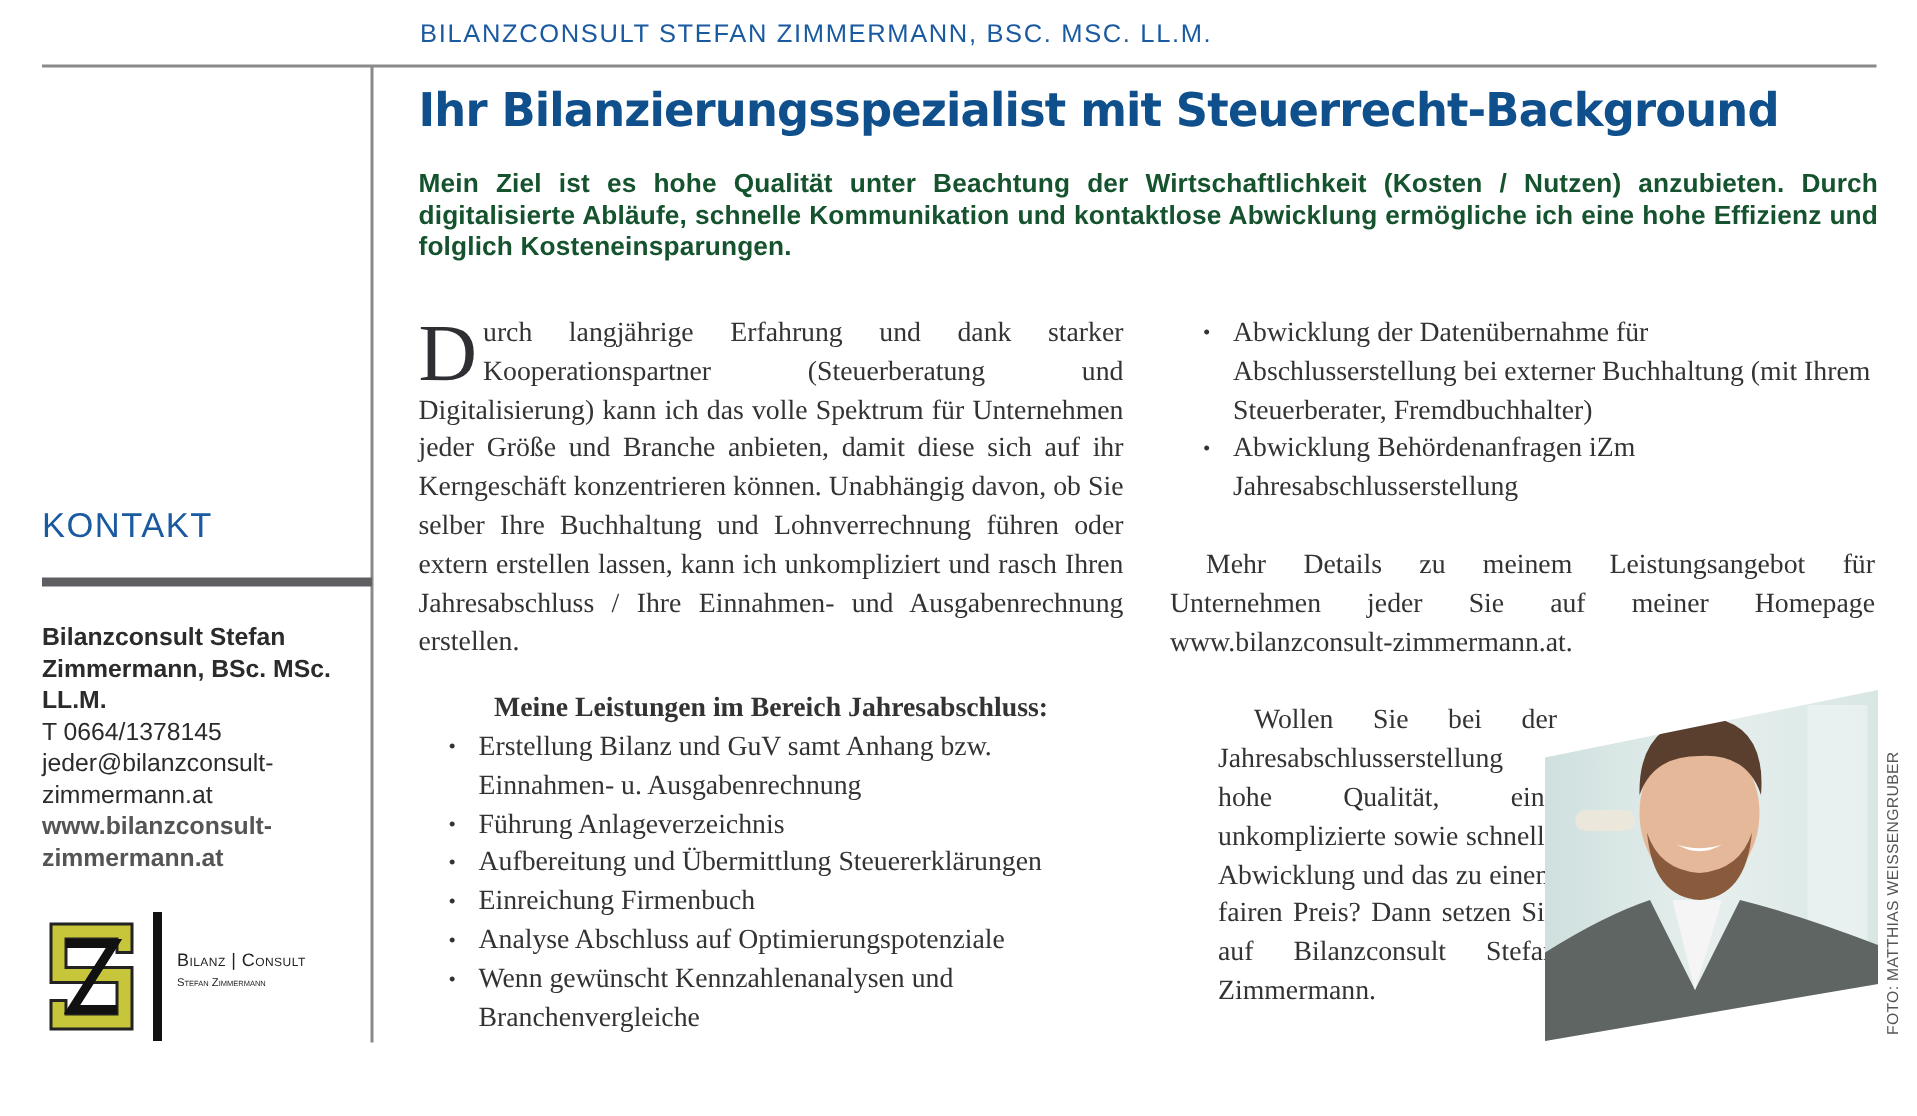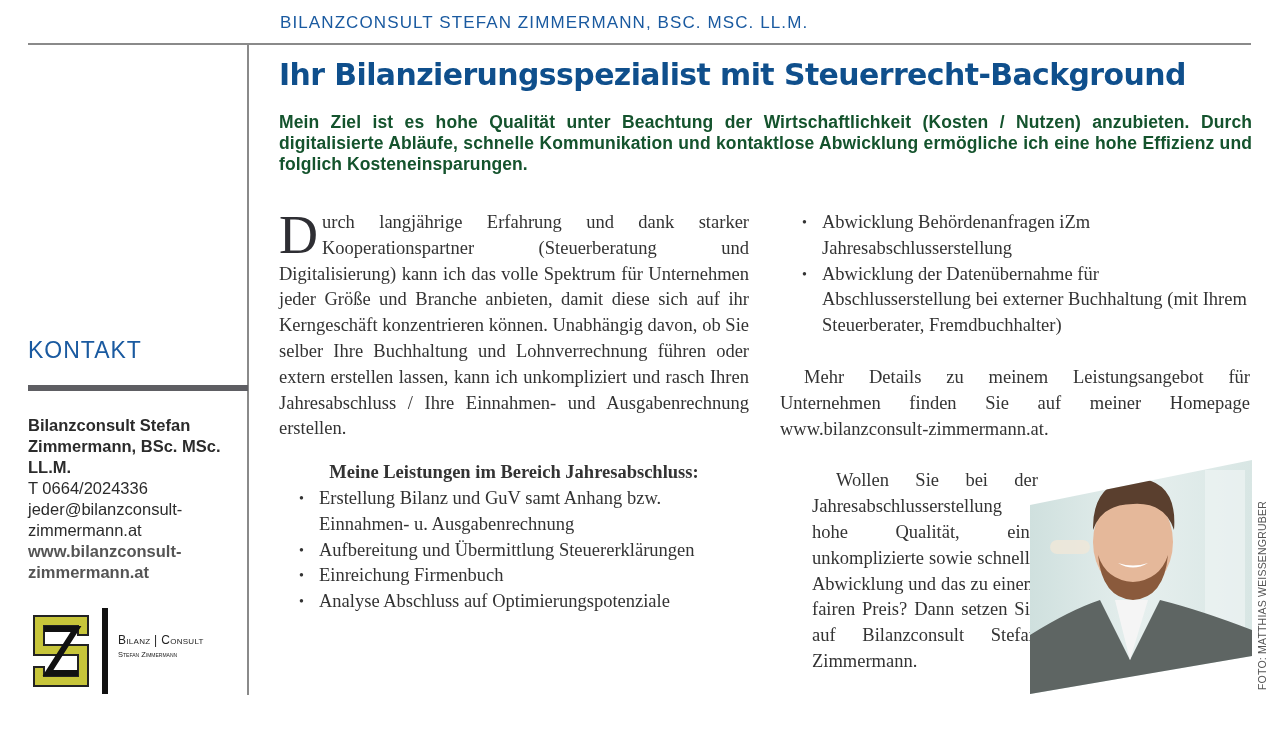--- a/index.html
+++ b/index.html
@@ -69,21 +69,21 @@
 
 <div class="kicker">BILANZCONSULT STEFAN ZIMMERMANN, BSC. MSC. LL.M.</div>
 <div class="top-rule"></div>
 <div class="v-divider"></div>
 
 <aside>
   <div class="side-kontakt">KONTAKT</div>
   <div class="side-bar"></div>
   <div class="side-contact">
     <div class="name">Bilanzconsult Stefan Zimmermann, BSc. MSc. LL.M.</div>
-    <div>T 0664/2024336</div>
+    <div>T 0664/1378145</div>
     <div>jeder@bilanzconsult-zimmermann.at</div>
     <div class="web">www.bilanzconsult-zimmermann.at</div>
   </div>
   <div class="logo">
     <svg class="logo-mark" viewBox="0 0 62 76">
       <path d="M4 3 H58 V22 H48 V13 H14 V32 H58 V73 H4 V54 H14 V63 H48 V42 H4 Z" fill="#c7c53a" stroke="#222" stroke-width="2"></path>
       <path d="M14 16 H46 L18 60 H48" fill="none" stroke="#111" stroke-width="6" stroke-linejoin="miter"></path>
     </svg>
     <div class="logo-bar"></div>
     <div class="logo-t1">Bilanz | Consult</div>
@@ -93,32 +93,34 @@
 
 <main>
   <h1 class="title">Ihr Bilanzierungsspezialist mit Steuerrecht-Background</h1>
   <p class="lead">Mein Ziel ist es hohe Qualität unter Beachtung der Wirtschaftlichkeit (Kosten / Nutzen) anzubieten. Durch digitalisierte Abläufe, schnelle Kommunikation und kontaktlose Abwicklung ermögliche ich eine hohe Effizienz und folglich Kosteneinsparungen.</p>
 
   <div class="col1">
     <p class="body" lang="de"><span class="dropcap">D</span><span>urch langjährige Erfahrung und dank starker Kooperationspartner (Steuerberatung und Digitalisierung) kann ich das volle Spektrum für Unternehmen jeder Größe und Branche anbieten, damit diese sich auf ihr Kerngeschäft konzentrieren können. Unabhängig davon, ob Sie selber Ihre Buchhaltung und Lohnverrechnung führen oder extern erstellen lassen, kann ich unkompliziert und rasch Ihren Jahresabschluss / Ihre Einnahmen- und Ausgabenrechnung erstellen.</span></p>
     <div class="services-title">Meine Leistungen im Bereich Jahresabschluss:</div>
     <ul class="svc">
       <li>Erstellung Bilanz und GuV samt Anhang bzw. Einnahmen- u. Ausgabenrechnung</li>
+      <li>Führung Anlageverzeichnis</li>
       <li>Aufbereitung und Übermittlung Steuererklärungen</li>
       <li>Einreichung Firmenbuch</li>
       <li>Analyse Abschluss auf Optimierungspotenziale</li>
+      <li>Wenn gewünscht Kennzahlenanalysen und Branchenvergleiche</li>
     </ul>
   </div>
 
   <div class="col2">
     <ul class="svc">
+      <li>Abwicklung der Datenübernahme für Abschlusserstellung bei externer Buchhaltung (mit Ihrem Steuerberater, Fremdbuchhalter)</li>
       <li>Abwicklung Behördenanfragen iZm Jahresabschlusserstellung</li>
-      <li>Abwicklung der Datenübernahme für Abschlusserstellung bei externer Buchhaltung (mit Ihrem Steuerberater, Fremdbuchhalter)</li>
     </ul>
-    <p class="more" lang="de">Mehr Details zu meinem Leistungsangebot für Unternehmen finden Sie auf meiner Homepage www.bilanzconsult-zimmermann.at.</p>
+    <p class="more" lang="de">Mehr Details zu meinem Leistungsangebot für Unternehmen jeder Sie auf meiner Homepage www.bilanzconsult-zimmermann.at.</p>
     <p class="cta" lang="de">Wollen Sie bei der Jahresabschlusserstellung hohe Qualität, eine unkomplizierte sowie schnelle Abwicklung und das zu einem fairen Preis? Dann setzen Sie auf Bilanzconsult Stefan Zimmermann.</p>
   </div>
 
   <svg class="photo" viewBox="0 0 222 234">
     <defs>
       <clipPath id="pclip">
           <polygon points="0,45 222,0 222,196 0,234"></polygon>
         </clipPath>
       <linearGradient id="bg" x1="0" y1="0" x2="1" y2="0">
         <stop offset="0" stop-color="#cfe0de"></stop>

